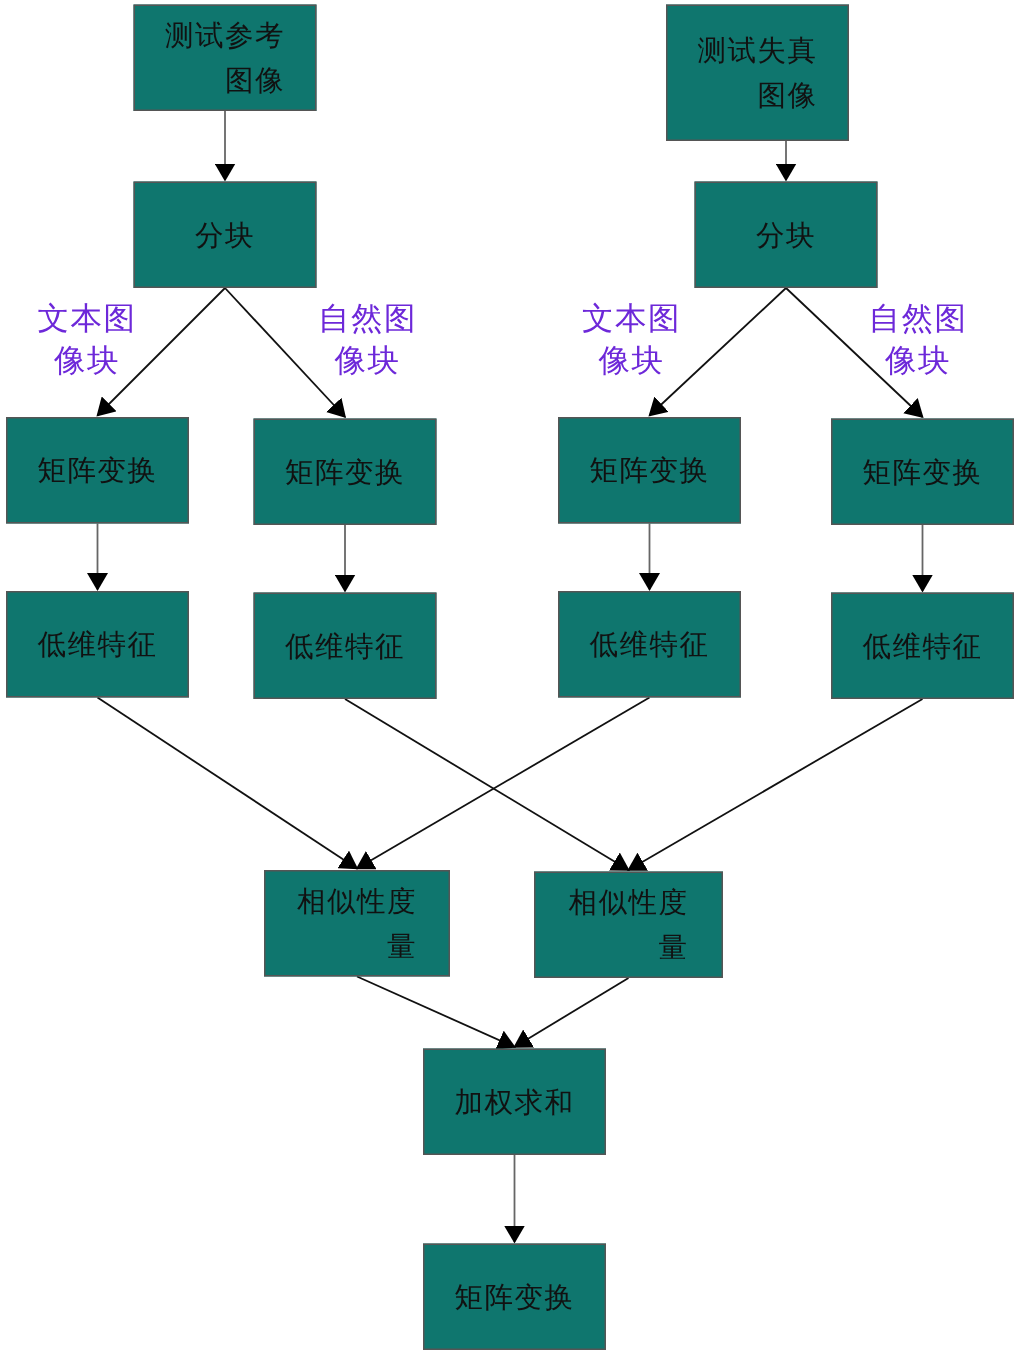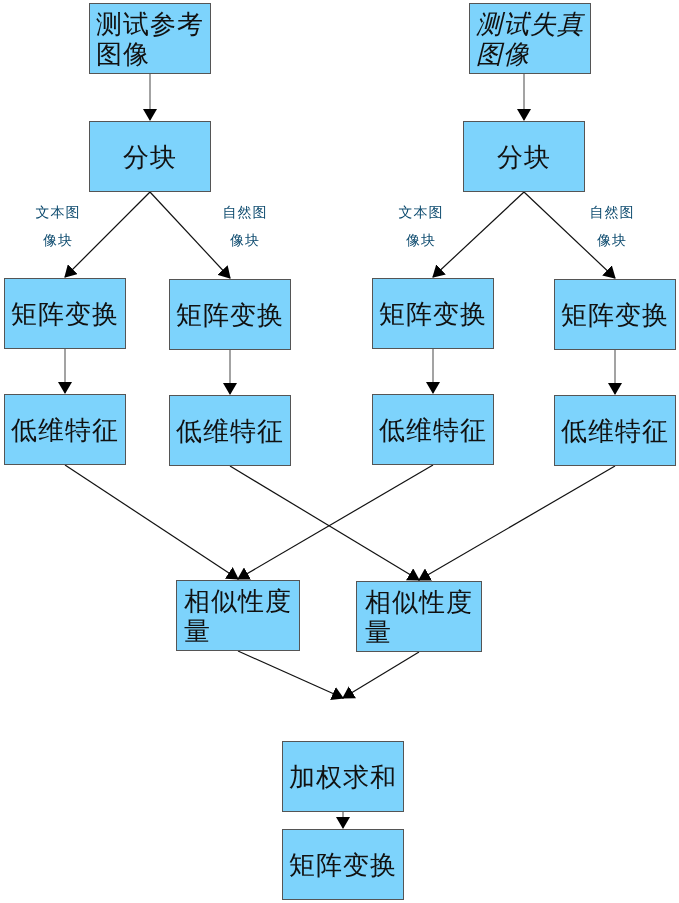--- a/index.html
+++ b/index.html
@@ -1,24 +1,24 @@
 <!DOCTYPE html>
 <html><head>
   <meta charset="utf-8">
   <style>
     html, body { margin: 0; padding: 0; background: #ffffff; }
     body { width: 679px; height: 903px; position: relative; overflow: hidden;
            font-family: "DejaVu Sans", "Liberation Sans", sans-serif; color: #111; }
     #canvas { position: absolute; left: 0; top: 0; width: 679px; height: 903px; }
     .box { position: absolute; box-sizing: border-box; border: 1.3px solid #555;
-           background: #7dd3fc; display: flex; align-items: center; justify-content: center;
-           text-align: left; font-size: 26px; line-height: 30px; letter-spacing: 1px; }
+           background: #0f766e; display: flex; align-items: center; justify-content: center;
+           text-align: right; font-size: 19px; line-height: 30px; letter-spacing: 1px; }
     .box span { display: block; }
-    .lbl { position: absolute; font-size: 14px; line-height: 28px; text-align: center;
-           letter-spacing: 1px; color: #0c4a6e; }
+    .lbl { position: absolute; font-size: 21px; line-height: 28px; text-align: center;
+           letter-spacing: 1px; color: #6d28d9; }
     svg line { stroke: #111; stroke-width: 1.2; }
     svg line.v { stroke: #666; }
   </style>
 </head>
 <body>
 
 <div id="canvas">
   <svg id="edges" width="679" height="903" style="position:absolute;left:0;top:0">
     <defs>
       <marker id="arrow" markerWidth="12" markerHeight="14" refX="11" refY="7" orient="auto" markerUnits="userSpaceOnUse">
@@ -43,21 +43,21 @@
       <line x1="419" y1="652" x2="343" y2="698" marker-end="url(#arrow)"></line>
       <line x1="343" y1="770" x2="343" y2="828" class="v" marker-end="url(#arrow)"></line>
     </svg>
 
   <div class="box" style="left:89px;top:3px;width:122px;height:71px;">
     <div>
         <span>测试参考</span>
         <span>图像</span>
       </div>
   </div>
-  <div class="box" style="left:469px;top:3px;width:122px;height:71px;font-style:italic;">
+  <div class="box" style="left:444px;top:3px;width:122px;height:91px;">
     <div>
         <span>测试失真</span>
         <span>图像</span>
       </div>
   </div>
 
   <div class="box" style="left:89px;top:121px;width:122px;height:71px;">
     <span>分块</span>
   </div>
   <div class="box" style="left:463px;top:121px;width:122px;height:71px;">
@@ -113,21 +113,21 @@
         <span>量</span>
       </div>
   </div>
   <div class="box" style="left:356px;top:581px;width:126px;height:71px;">
     <div>
         <span>相似性度</span>
         <span>量</span>
       </div>
   </div>
 
-  <div class="box" style="left:282px;top:699px;width:122px;height:71px;margin-top:42px;">
+  <div class="box" style="left:282px;top:699px;width:122px;height:71px;">
     <span>加权求和</span>
   </div>
 
   <div class="box" style="left:282px;top:829px;width:122px;height:71px;">
     <div>
         <span>矩阵变换</span>
       </div>
   </div>
 </div>
 

